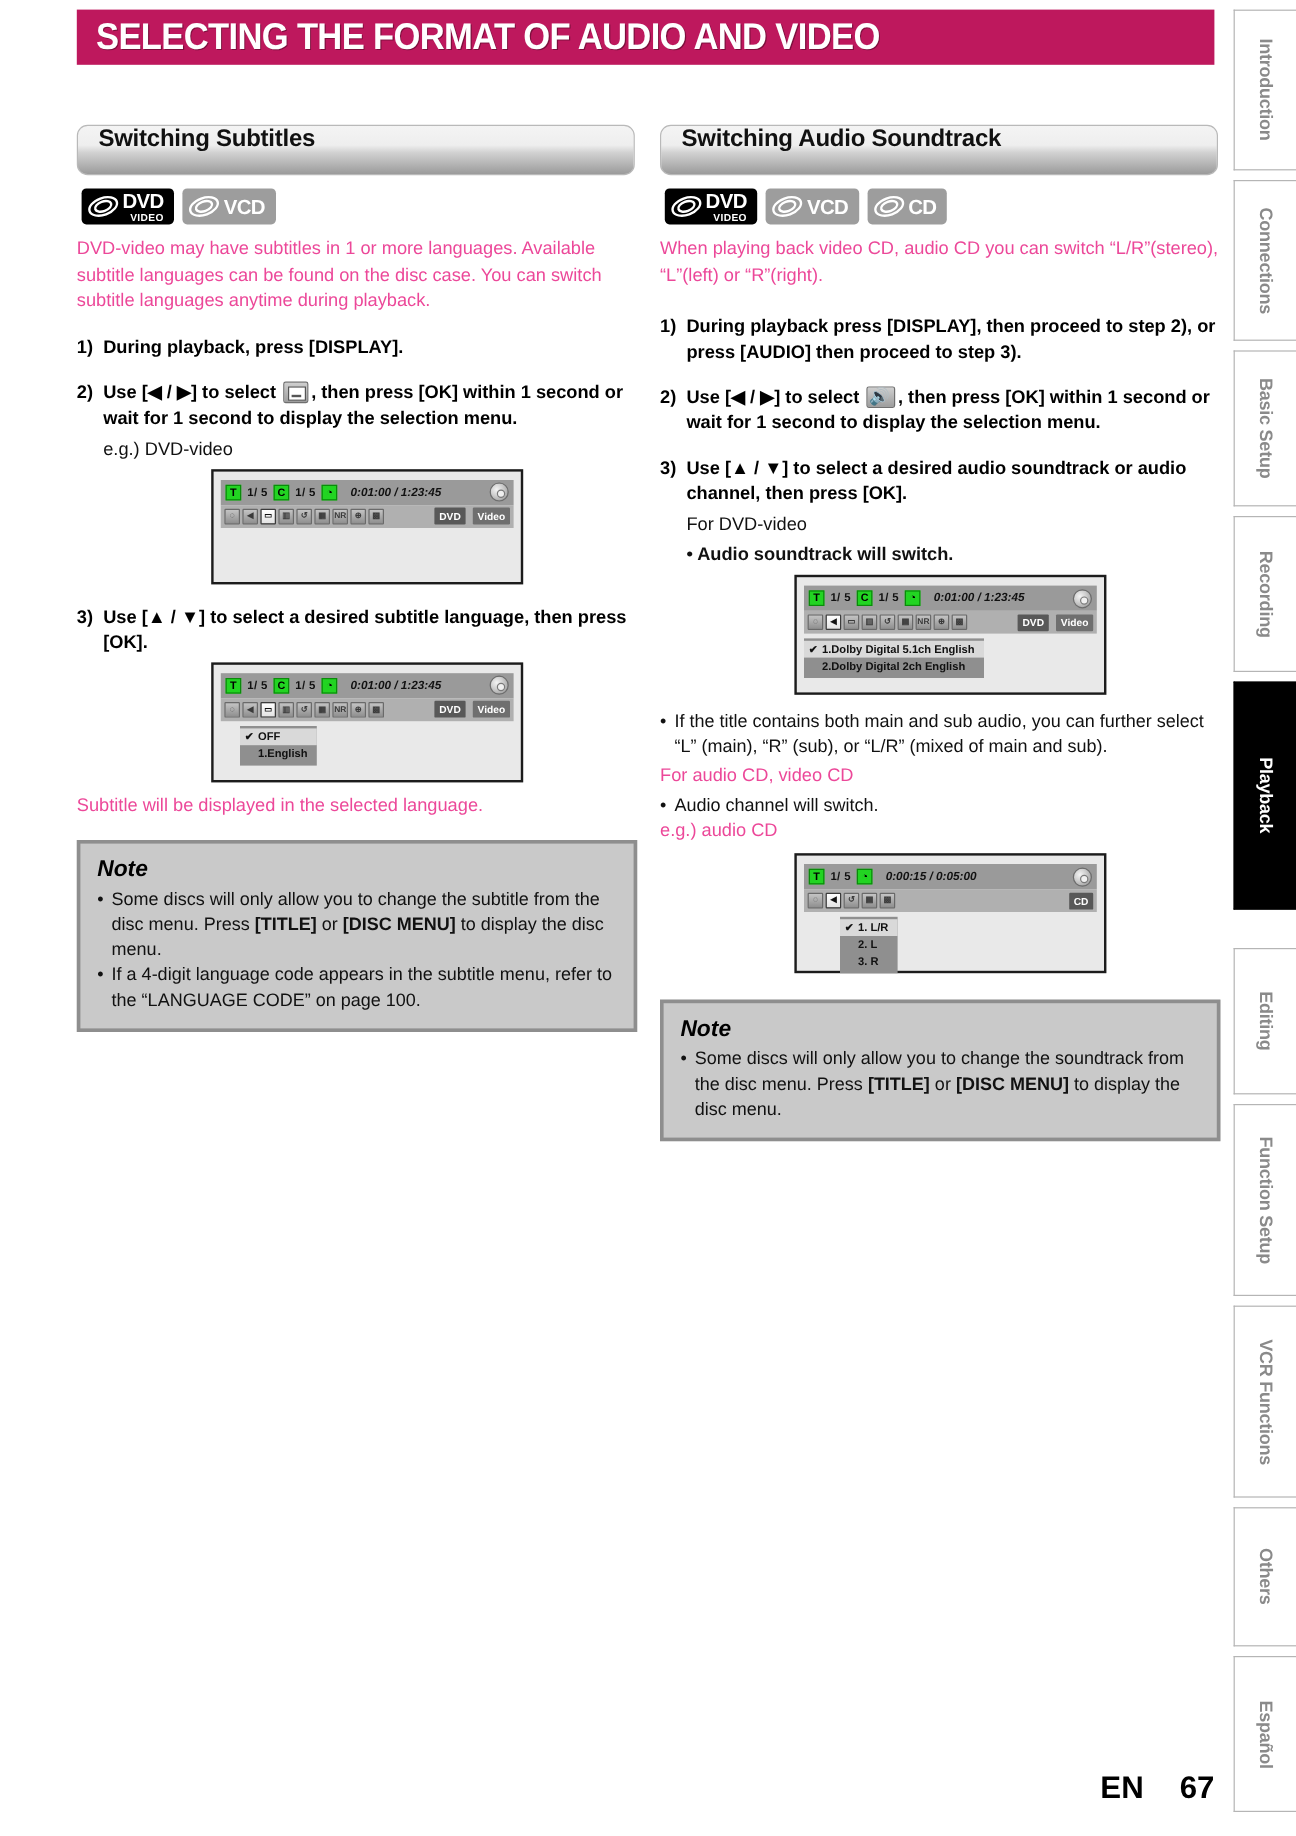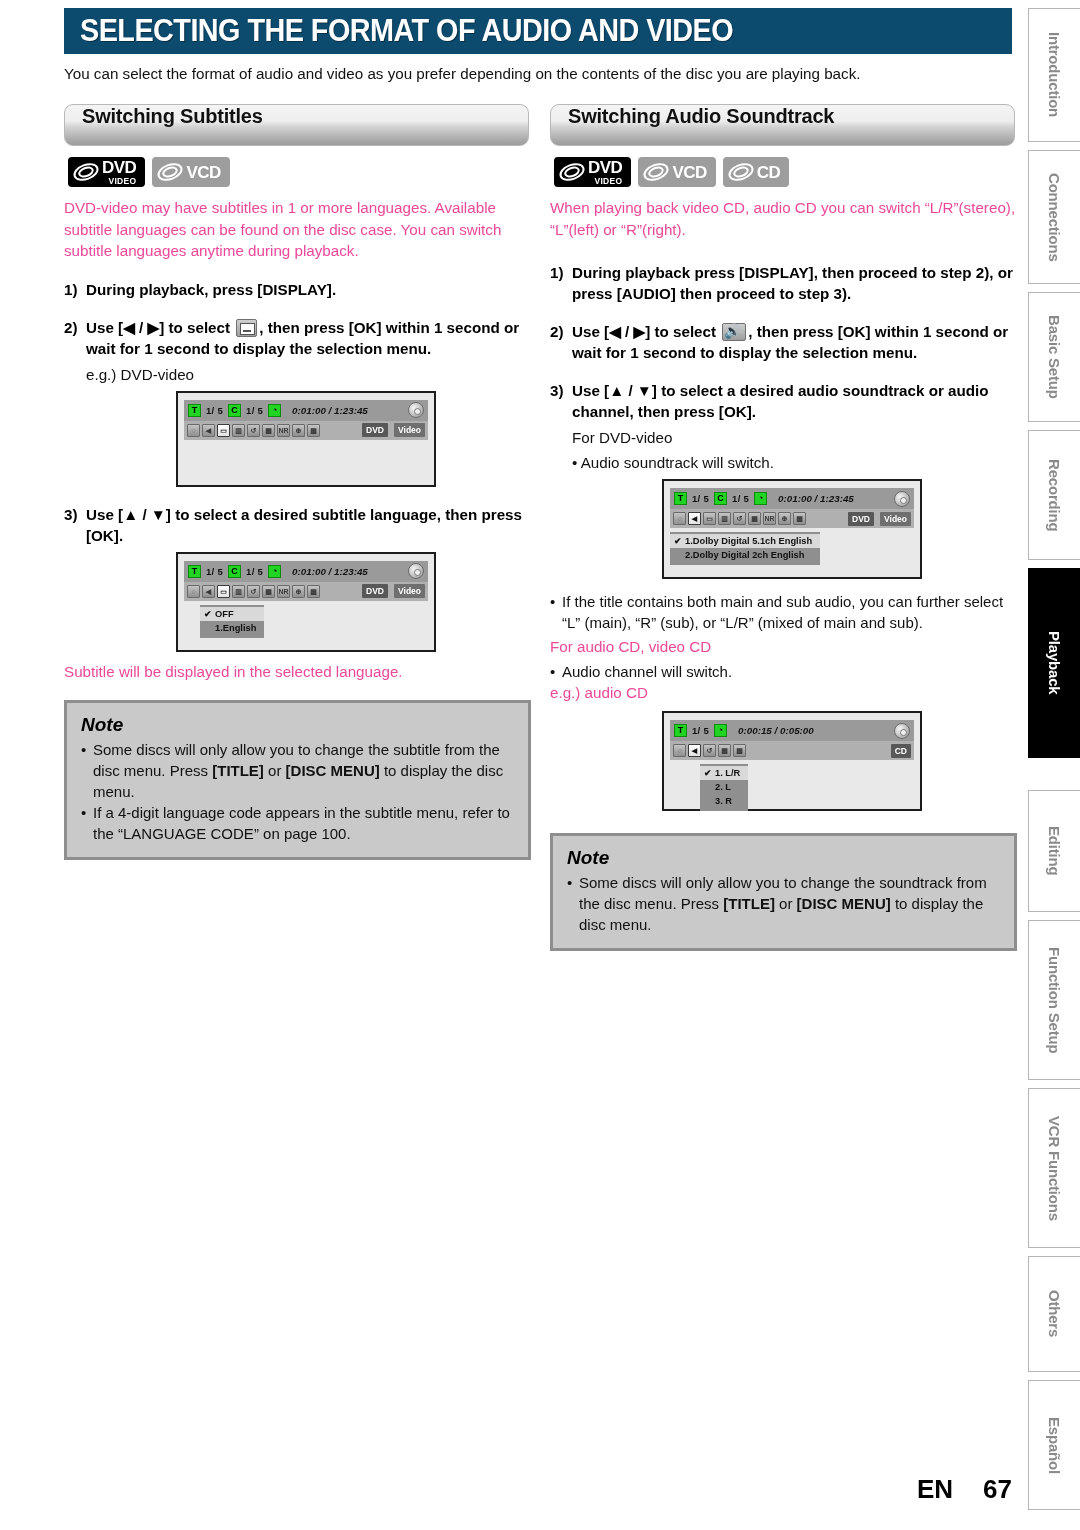--- a/index.html
+++ b/index.html
@@ -9,21 +9,21 @@
     font-family: "Liberation Sans", sans-serif;
     color: #000;
     overflow: hidden;
   }
   .page { position: relative; width: 1080px; height: 1530px; }
 
   
   .title-banner {
     position: absolute; left: 64px; top: 8px;
     width: 948px; height: 46px;
-    background: #0c4a6e;
+    background: #be185d;
     display: flex; align-items: center; padding-left: 16px;
   }
   .title-banner h1 {
     font-size: 31px; font-weight: bold; color: #ffffff;
     letter-spacing: -0.6px;
     transform: scaleX(0.93); transform-origin: left center;
     white-space: nowrap;
     text-shadow: 1px 1px 0 rgba(0,0,0,0.35);
   }
   .intro-line {
@@ -101,21 +101,21 @@
     display: flex; font-size: 15.2px; line-height: 21px;
     font-weight: bold; margin-top: 17px; color: #000;
   }
   .step .num { flex: 0 0 auto; width: 22px; }
   .step .txt { flex: 1 1 auto; }
   .eg {
     font-size: 15.2px; line-height: 21px; font-weight: normal;
     margin: 5px 0 4px 22px; color: #111;
   }
   .sub-note {
-    font-size: 15.2px; line-height: 21px; font-weight: normal;
+    font-size: 15.2px; line-height: 21px; font-weight: bold;
     margin-left: 22px; color: #111;
   }
 
   
   .inline-icon {
     display: inline-block; vertical-align: -4px;
     width: 21px; height: 18px;
     background: linear-gradient(to bottom,#cfcfcf,#9d9d9d);
     border: 1px solid #6f6f6f; border-radius: 2px;
     position: relative; margin: 0 2px;
@@ -271,21 +271,20 @@
   .footer .en { margin-right: 30px; }
 </style>
 </head>
 <body>
 
 <div class="page">
 
   <div class="title-banner">
     <h1>SELECTING THE FORMAT OF AUDIO AND VIDEO</h1>
   </div>
-  <div class="intro-line">You can select the format of audio and video as you prefer depending on the contents of the disc you are playing back.</div>
 
   <div class="col col-left">
 
     <div class="sec-head">
       <span>Switching Subtitles</span>
     </div>
 
     <div class="disc-row">
       <div class="disc dark">
         <div class="disc-glyph">

